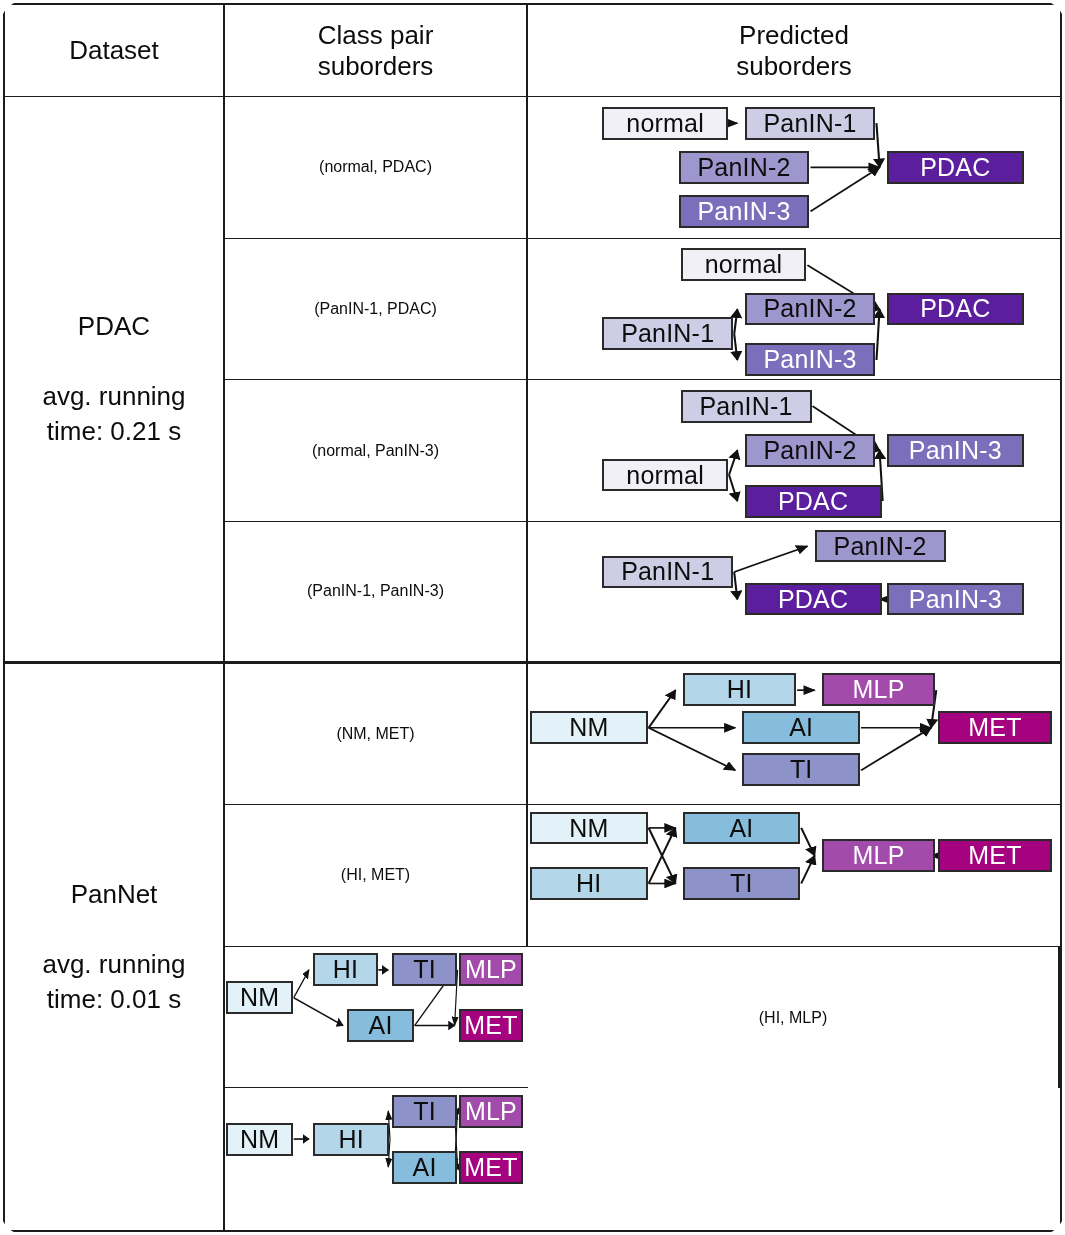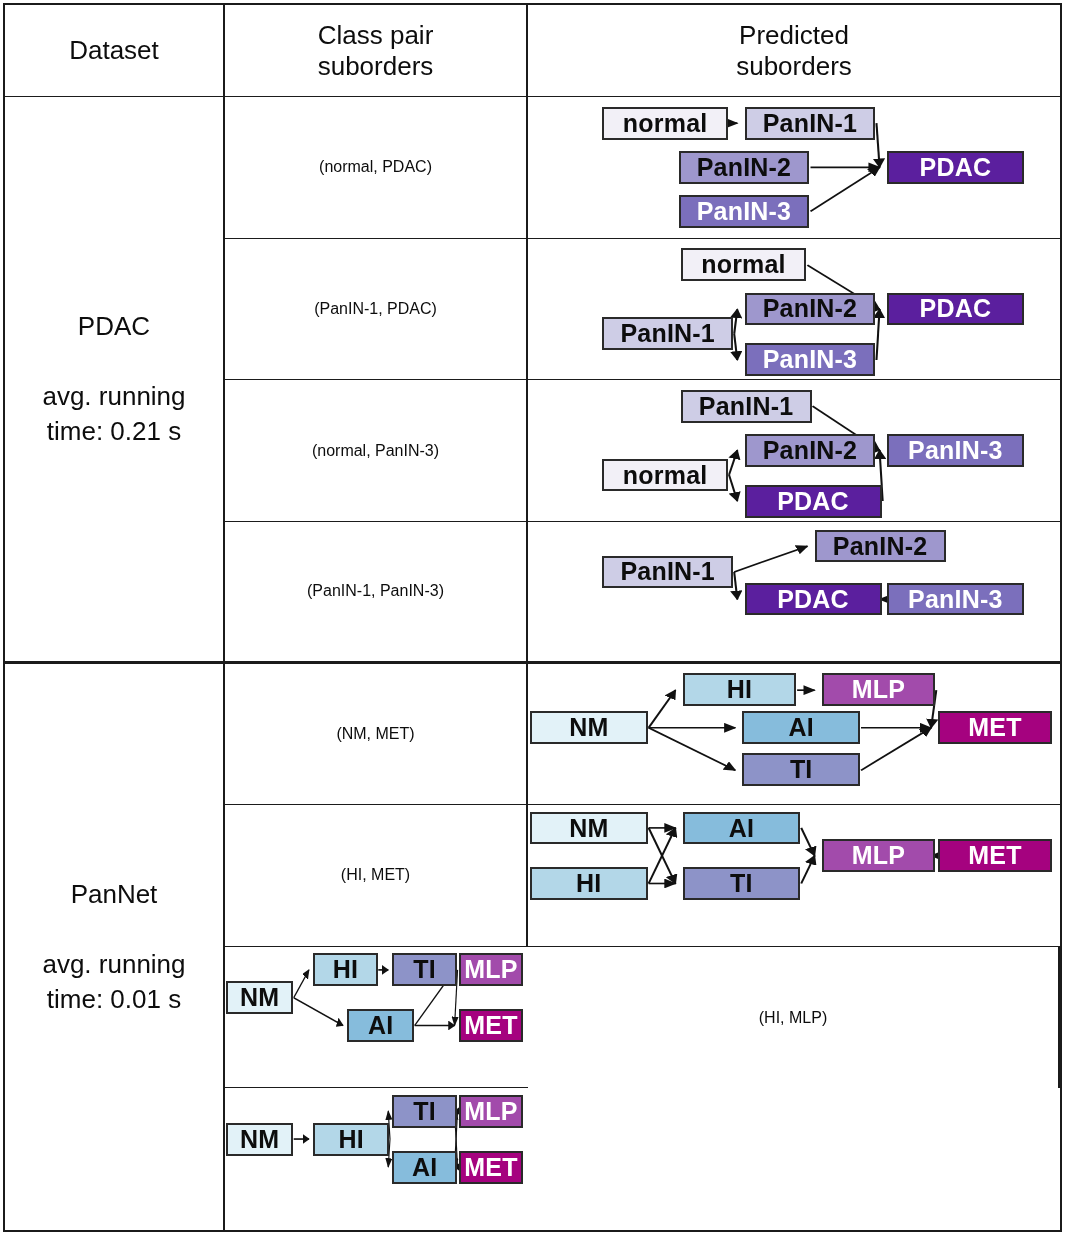--- a/index.html
+++ b/index.html
@@ -7,20 +7,21 @@
     margin: 0; padding: 0;
     background: #ffffff;
     font-family: "Liberation Sans", sans-serif;
   }
   #page {
     position: relative;
     width: 1065px;
     height: 1235px;
     background: #ffffff;
     overflow: hidden;
+    border-radius: 26px;
   }
   .tbl {
     position: absolute;
     left: 3px; top: 3px;
     width: 1059px;
     height: 1229px;
     border: 2px solid #1b1b1b;
     display: grid;
     grid-template-columns: 220px 303px 1fr;
     grid-template-rows: 92px repeat(8, 1fr);
@@ -70,21 +71,20 @@
   .node {
     position: absolute;
     border: 2.2px solid #2a2a2a;
     display: flex;
     align-items: center;
     justify-content: center;
     font-size: 25px;
     line-height: 1;
     letter-spacing: 0.2px;
     white-space: nowrap;
-    font-weight: bold;
   }
   .spanrow { grid-row: span 4; }
 </style>
 </head>
 <body>
 
 <div id="page">
   <div class="tbl">
 
     <div class="cell">

